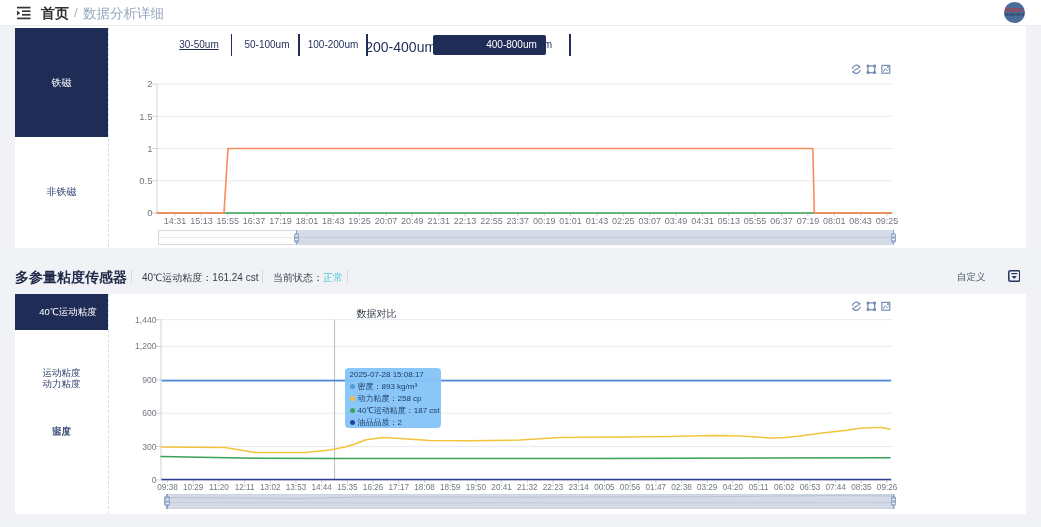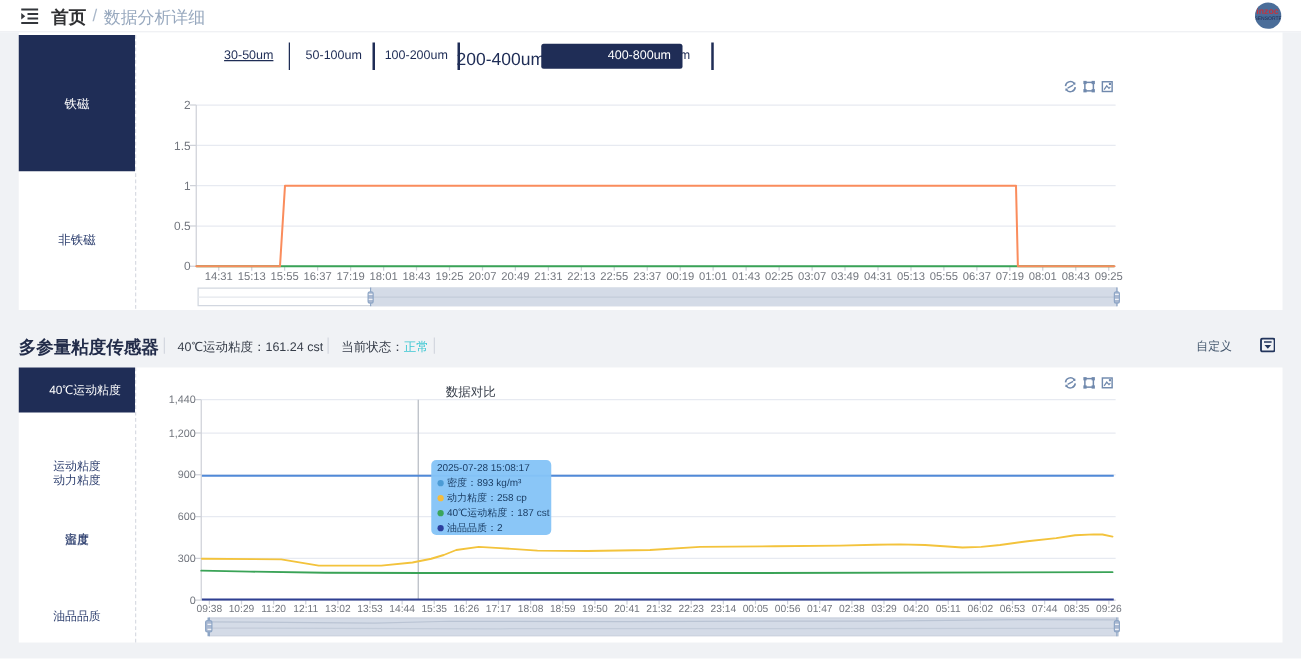--- a/index.html
+++ b/index.html
@@ -234,21 +234,20 @@
       <div style="font-size:4px;color:#1d2b50;line-height:4px;">SENSORTECH</div>
     </div>
     <div style="position:absolute;left:15px;top:28px;width:93px;height:109px;display:flex;align-items:center;justify-content:center;color:#fff;font-size:10px;">铁磁</div>
     <div style="position:absolute;left:15px;top:137px;width:93px;height:110px;display:flex;align-items:center;justify-content:center;color:#2c3e6e;font-size:10px;">非铁磁</div>
     <div style="position:absolute;left:108.3px;top:28px;width:0;height:219px;border-left:1px dashed #d9dce3;"></div>
     <div style="position:absolute;left:15px;top:294.0px;width:106px;height:36.3px;display:flex;align-items:center;justify-content:center;color:#fff;font-size:9.5px;">40℃运动粘度</div>
     <div style="position:absolute;left:15px;top:330.3px;width:93px;height:36.3px;display:flex;align-items:center;justify-content:center;color:#2c3e6e;font-size:9.5px;margin-top:25px;">运动粘度</div>
     <div style="position:absolute;left:15px;top:366.6px;width:93px;height:36.3px;display:flex;align-items:center;justify-content:center;color:#2c3e6e;font-size:9.5px;">动力粘度</div>
     <div style="position:absolute;left:15px;top:413px;width:93px;height:36.3px;display:flex;align-items:center;justify-content:center;color:#2c3e6e;font-size:9.5px;">密度</div>
     <div style="position:absolute;left:15px;top:414px;width:93px;height:36.3px;display:flex;align-items:center;justify-content:center;color:#2c3e6e;font-size:9.5px;">温度</div>
-    <div style="position:absolute;left:15px;top:475.5px;width:93px;height:36.3px;display:flex;align-items:center;justify-content:center;color:#2c3e6e;font-size:9.5px;">油品品质</div>
     <div style="position:absolute;left:108.3px;top:294px;width:0;height:220px;border-left:1px dashed #d9dce3;"></div>
     <div style="position:absolute;left:230.5px;top:34px;width:1.6px;height:22px;background:#1f2d56;"></div>
     <div style="position:absolute;left:298.3px;top:34px;width:1.6px;height:22px;background:#1f2d56;"></div>
     <div style="position:absolute;left:366.4px;top:34px;width:1.6px;height:22px;background:#1f2d56;"></div>
     <div style="position:absolute;left:569.3px;top:34px;width:1.6px;height:22px;background:#1f2d56;"></div>
     <div style="position:absolute;left:159px;top:39px;width:80px;text-align:center;font-size:10px;color:#1f2d56;text-decoration:underline;">30-50um</div>
     <div style="position:absolute;left:227px;top:39px;width:80px;text-align:center;font-size:10px;color:#1f2d56;">50-100um</div>
     <div style="position:absolute;left:293px;top:39px;width:80px;text-align:center;font-size:10px;color:#1f2d56;">100-200um</div>
     <div style="position:absolute;left:360.7px;top:39px;width:80px;text-align:center;font-size:14px;color:#1f2d56;">200-400um</div>
     <div style="position:absolute;left:494px;top:39px;width:80px;text-align:center;font-size:10px;color:#1f2d56;">&gt;800um</div>

